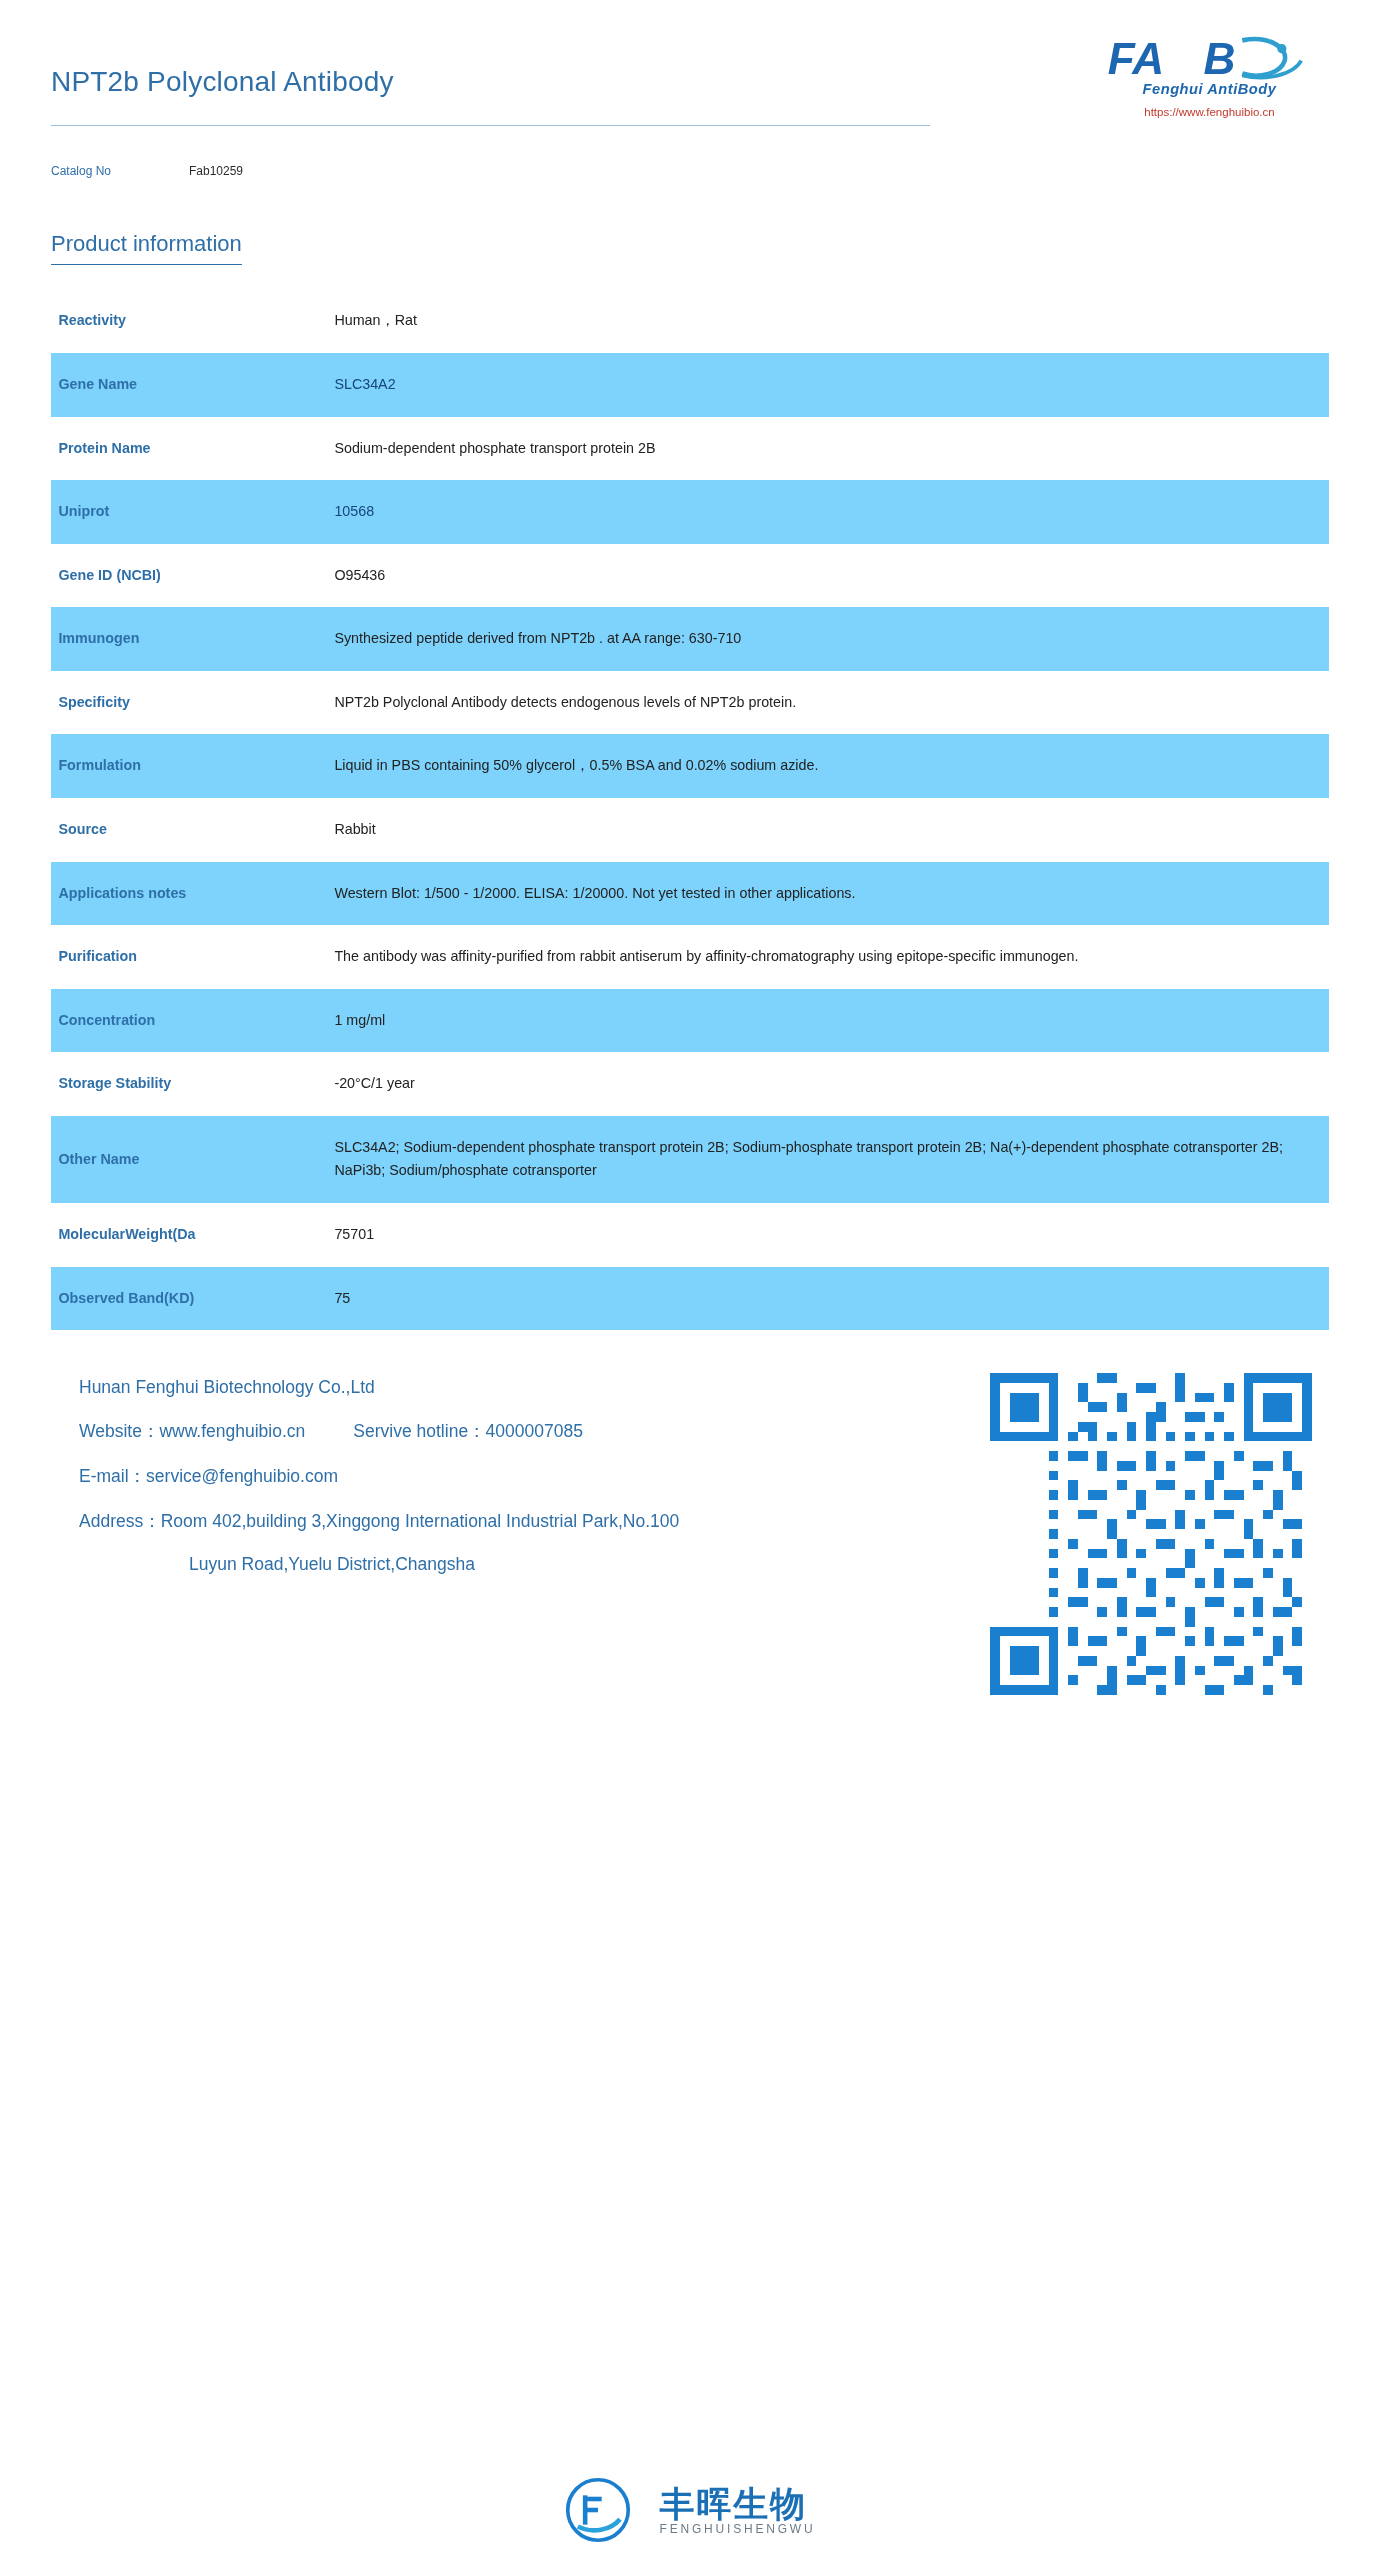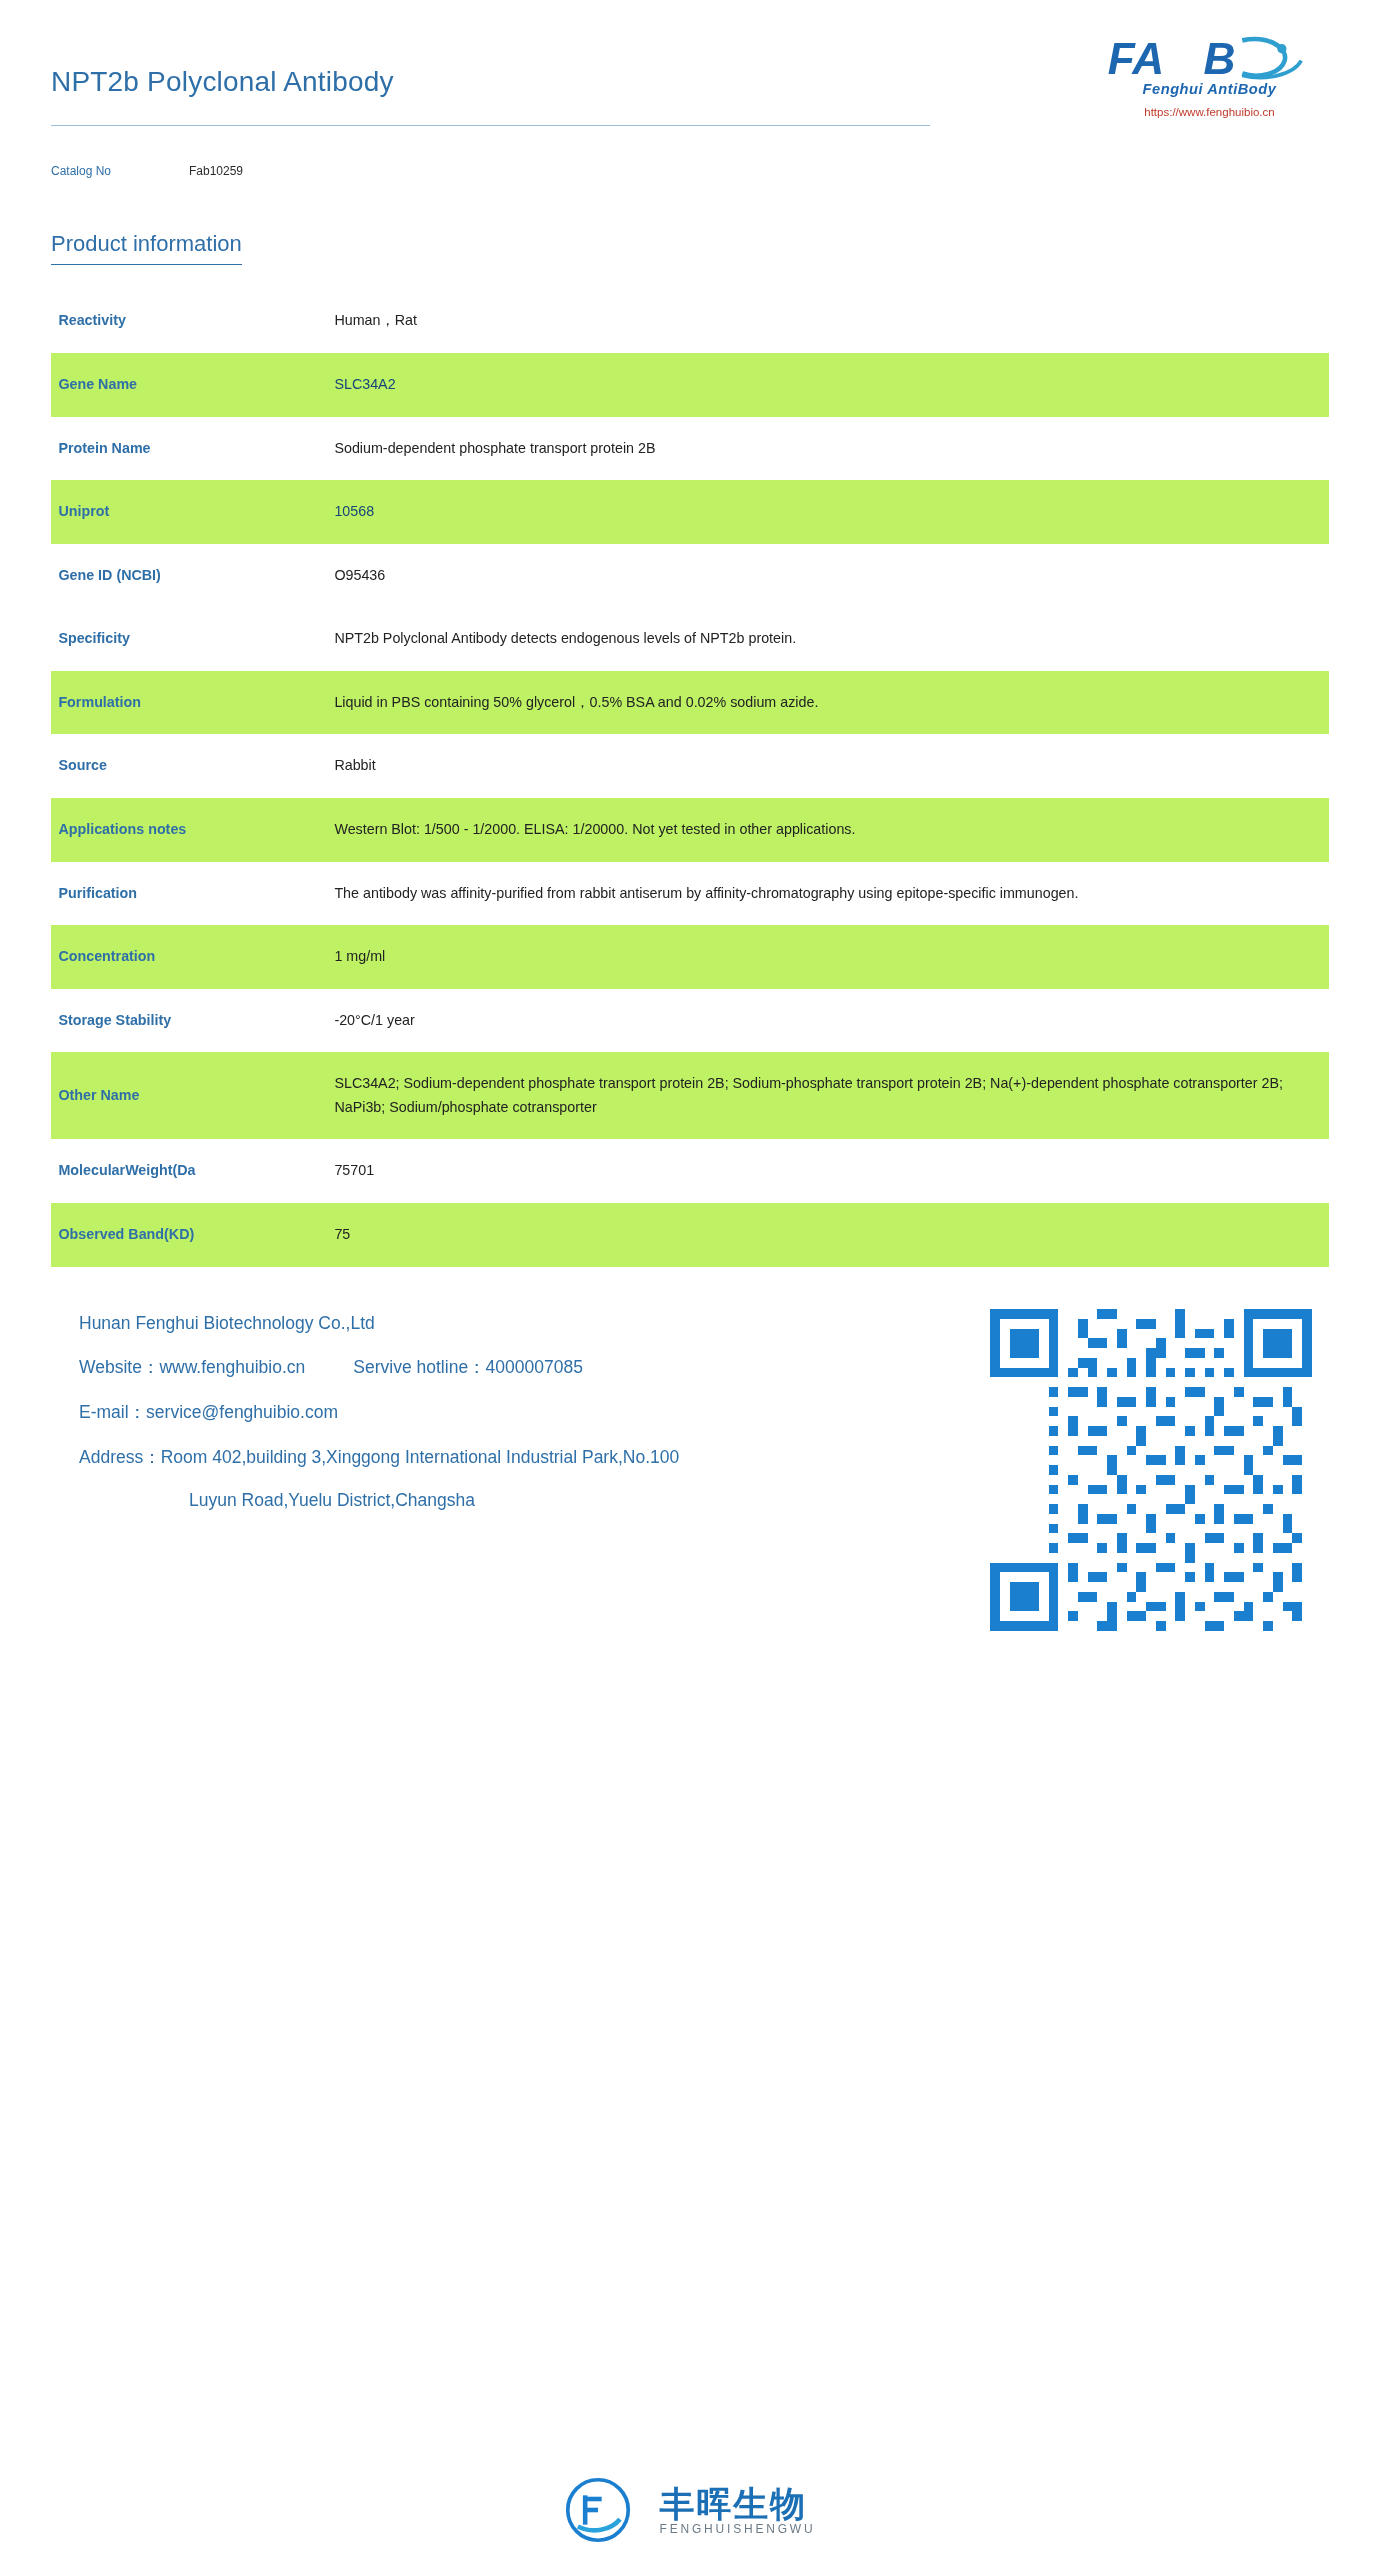--- a/index.html
+++ b/index.html
@@ -105,21 +105,21 @@
     border-bottom: 0.9px solid #2f6fa8;
   }
 
   
   .info-table {
     width: 100%;
     border-collapse: collapse;
     table-layout: fixed;
   }
   .info-table tr.alt {
-    background: #bef264;
+    background: #7dd3fc;
   }
   .info-table td {
     vertical-align: middle;
     font-size: 14.3px;
     line-height: 1.65;
     padding: 20px 0;
   }
   .info-table td.k {
     width: 276px;
     padding-left: 7.4px;
@@ -251,20 +251,24 @@
         <td class="k">Protein Name</td>
         <td class="v">Sodium-dependent phosphate transport protein 2B</td>
       </tr>
       <tr class="alt">
         <td class="k">Uniprot</td>
         <td class="v">10568</td>
       </tr>
       <tr>
         <td class="k">Gene ID (NCBI)</td>
         <td class="v">O95436</td>
+      </tr>
+      <tr class="alt dark-val">
+        <td class="k">Immunogen</td>
+        <td class="v">Synthesized peptide derived from NPT2b . at AA range: 630-710</td>
       </tr>
       <tr>
         <td class="k">Specificity</td>
         <td class="v">NPT2b Polyclonal Antibody detects endogenous levels of NPT2b protein.</td>
       </tr>
       <tr class="alt dark-val">
         <td class="k">Formulation</td>
         <td class="v">Liquid in PBS containing 50% glycerol，0.5% BSA and 0.02% sodium azide.</td>
       </tr>
       <tr>

